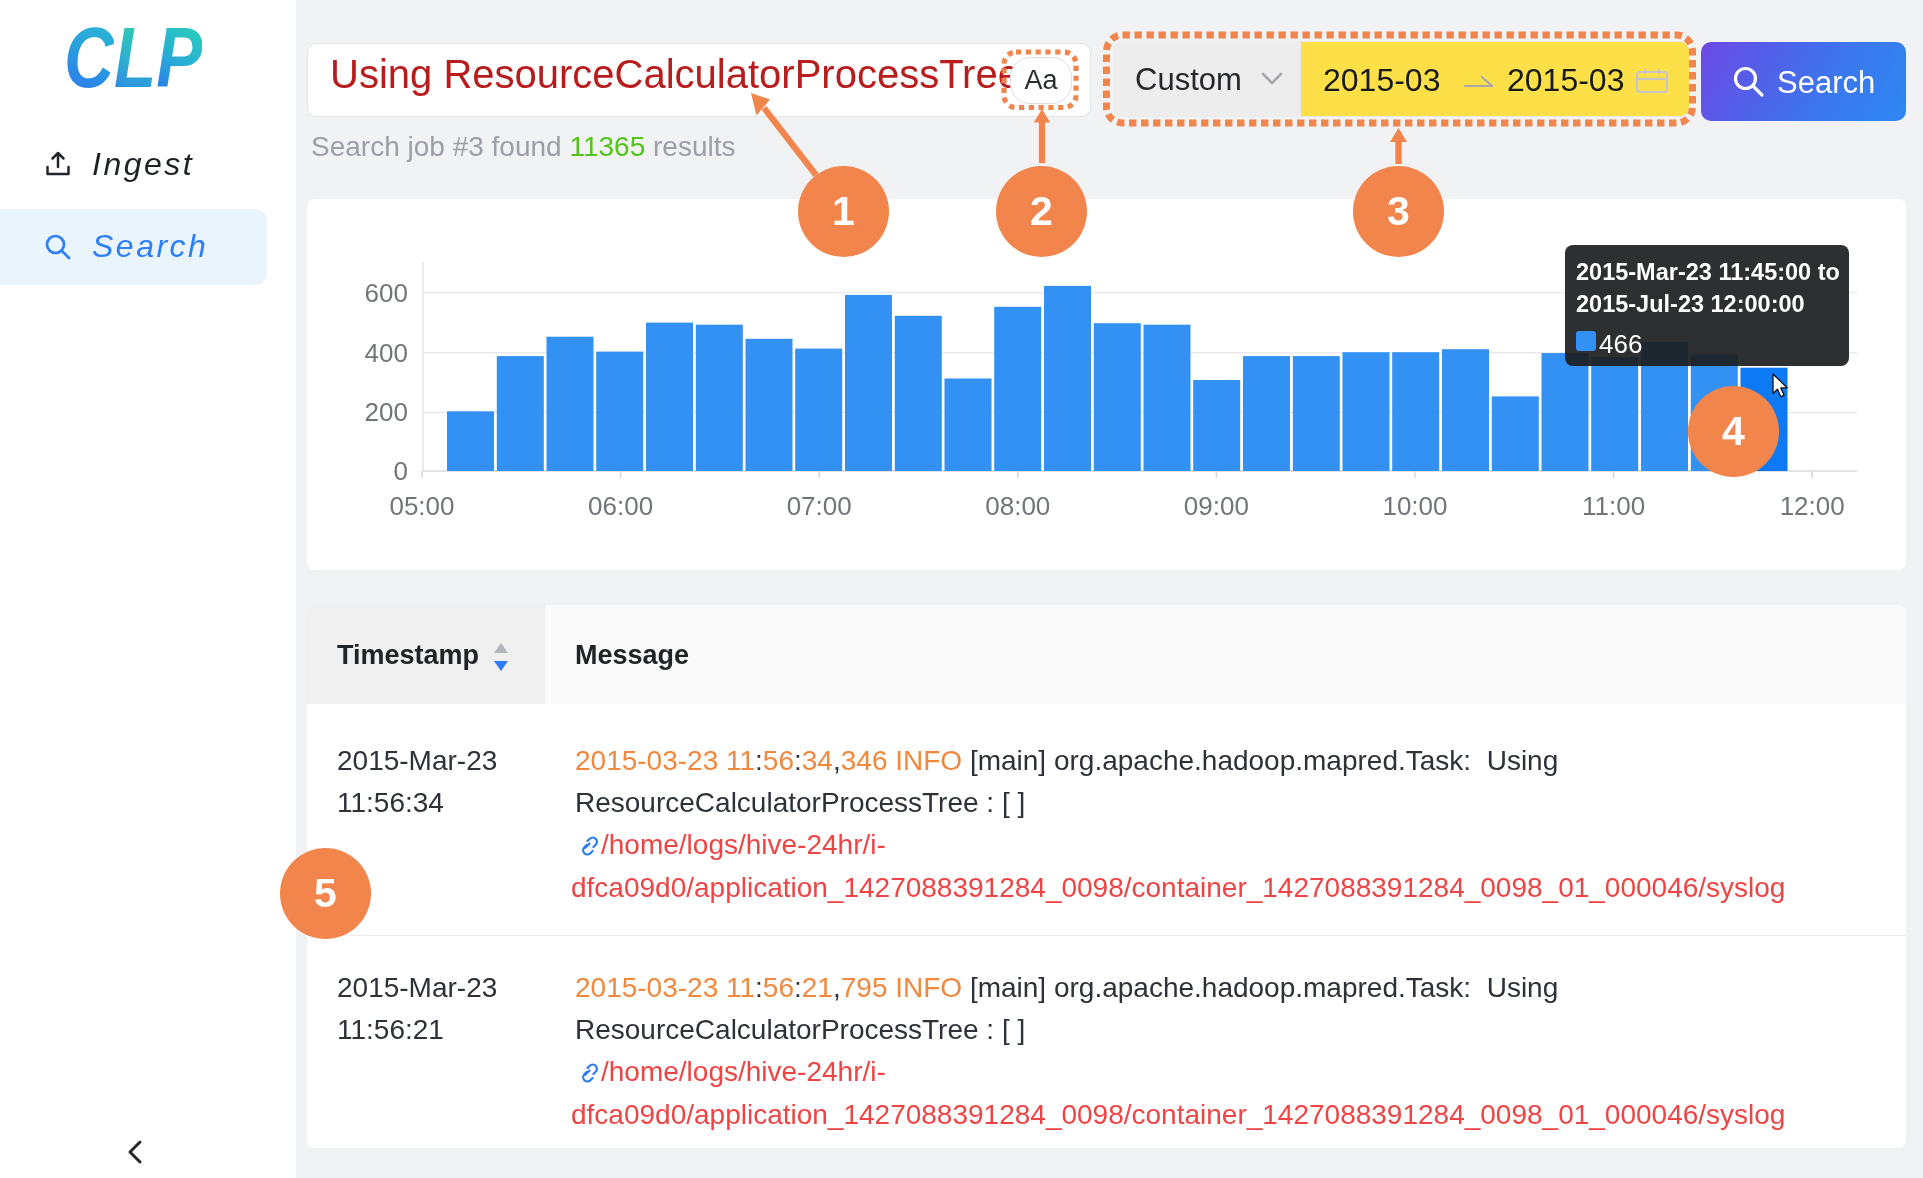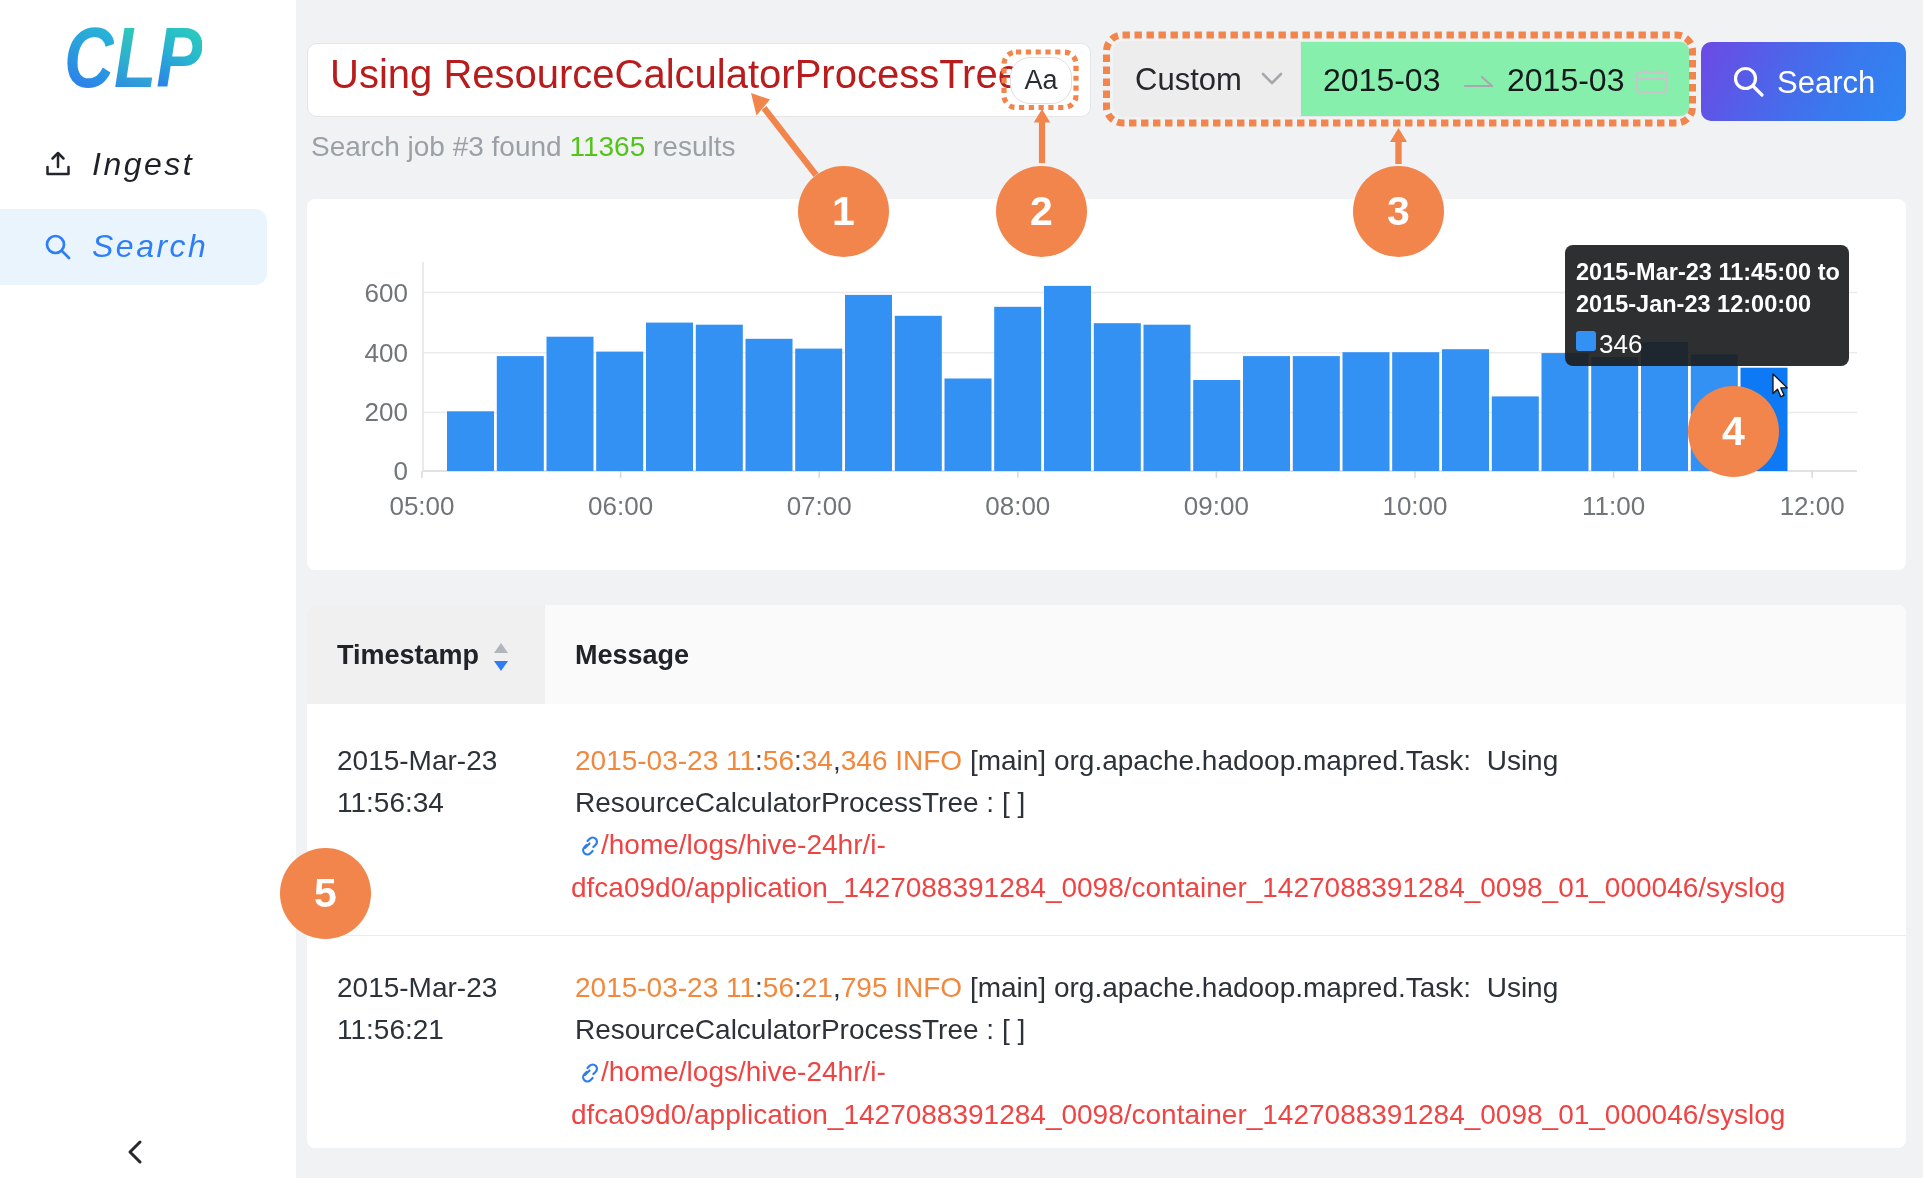--- a/index.html
+++ b/index.html
@@ -19,21 +19,21 @@
   #searchhl { position:absolute; left:0; top:209px; width:267px; height:76px; background:#e9f4fd; border-radius:0 12px 12px 0; }
 
   
   #qinput { position:absolute; left:307px; top:43px; width:784px; height:74px; background:#fff;
     border:1px solid #e5e5e8; border-radius:10px; }
   #qinput span { position:absolute; left:22px; top:8px; font-size:40px; color:#b91c1c; }
   #aabtn { position:absolute; left:1010px; top:57px; width:62px; height:47px; background:#fff;
     border:1.5px solid #dfdfe3; border-radius:20px; text-align:center; font-size:27px; color:#2a2d31; line-height:44px; }
   #customsel { position:absolute; left:1113px; top:41px; width:187px; height:76px; background:#ededee; border-radius:10px 0 0 10px; }
   #customsel .t { position:absolute; left:22px; top:21px; font-size:31px; color:#26282b; }
-  #datebox { position:absolute; left:1300px; top:41px; width:390px; height:76px; background:#86efac;
+  #datebox { position:absolute; left:1300px; top:41px; width:390px; height:76px; background:#fde047;
     border:1px solid #e8e8eb; border-radius:0 10px 10px 0; }
   .dtxt { position:absolute; top:20px; font-size:32px; color:#17191c; }
   #searchbtn { position:absolute; left:1701px; top:42px; width:205px; height:79px; border-radius:10px;
     background:linear-gradient(118deg, #6d49e3 0%, #4f63e9 35%, #3a78ee 65%, #2e87f2 100%); }
   #searchbtn .t { position:absolute; left:76px; top:23px; font-size:31px; color:#fff; }
   #status { position:absolute; left:311px; top:131px; font-size:28px; color:#9aa0a6; }
   #status b { color:#52c41a; font-weight:normal; }
 
   
   #chartcard { position:absolute; left:307px; top:199px; width:1599px; height:371px; background:#fff; border-radius:8px; }
@@ -209,23 +209,23 @@
   <div class="cell lnk" style="left:268px; top:451px;"><svg width="24" height="24" viewBox="0 0 24 24" fill="none" stroke="#2b7cf0" stroke-width="2.2" stroke-linecap="round" style="vertical-align:-4px; margin-right:2px;">
         <path d="M10 14 L14.5 9.5"></path>
         <path d="M12.5 7 l2.2-2.2 a4.2 4.2 0 0 1 6 6 L18.4 13"></path>
         <path d="M11.6 11 l-2.2 2.2 a4.2 4.2 0 0 0 6 6 L17.6 17"></path>
       </svg>/home/logs/hive-24hr/i-</div>
   <div class="cell lnk" style="left:264px; top:493.5px;">dfca09d0/application_1427088391284_0098/container_1427088391284_0098_01_000046/syslog</div>
 </div>
 
 <div id="tooltip">
   <div class="l" style="top:14px;">2015-Mar-23 11:45:00 to</div>
-  <div class="l" style="top:46px;">2015-Jan-23 12:00:00</div>
+  <div class="l" style="top:46px;">2015-Jul-23 12:00:00</div>
   <div class="sq"></div>
-  <div class="v">346</div>
+  <div class="v">466</div>
 </div>
 
 <svg class="abs" style="left:1772px; top:373px;" width="17" height="27" viewBox="0 0 17 27">
   <polygon points="1,1 1,20.5 5.5,16.3 8.8,23.8 12.1,22.2 8.8,14.9 15.2,14.9" fill="#fff" stroke="#111" stroke-width="1.3" stroke-linejoin="round"></polygon>
 </svg>
 
 <svg class="abs" style="left:999px; top:46px;" width="86" height="70">
   <rect x="5" y="6" width="72" height="55.5" rx="12" fill="none" stroke="#f2854c" stroke-width="5.2" stroke-dasharray="5.2 4.6"></rect>
 </svg>
 <svg class="abs" style="left:1099px; top:26px;" width="604" height="106">

